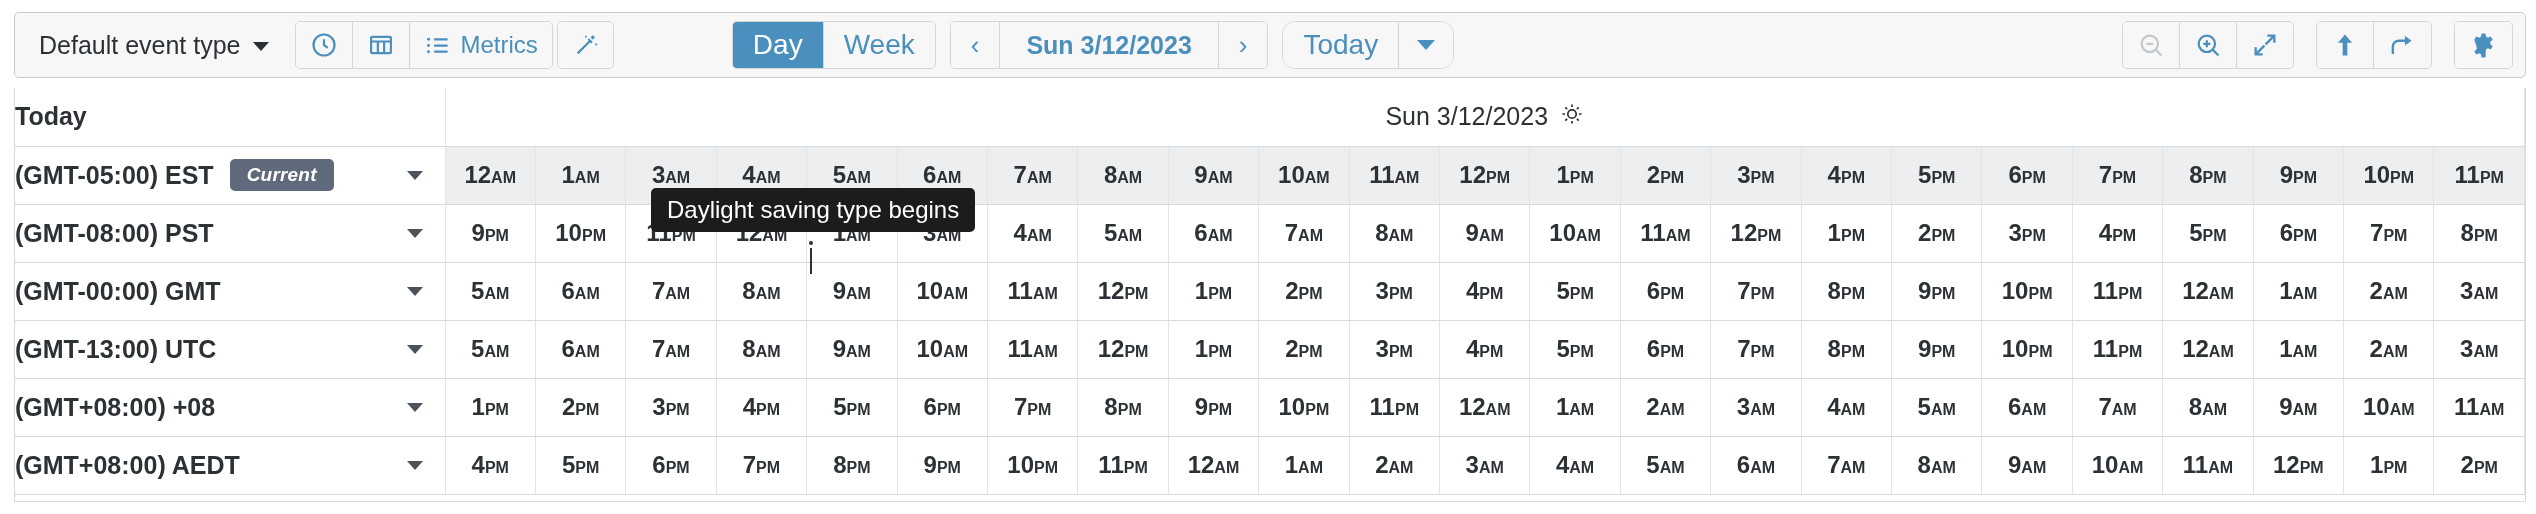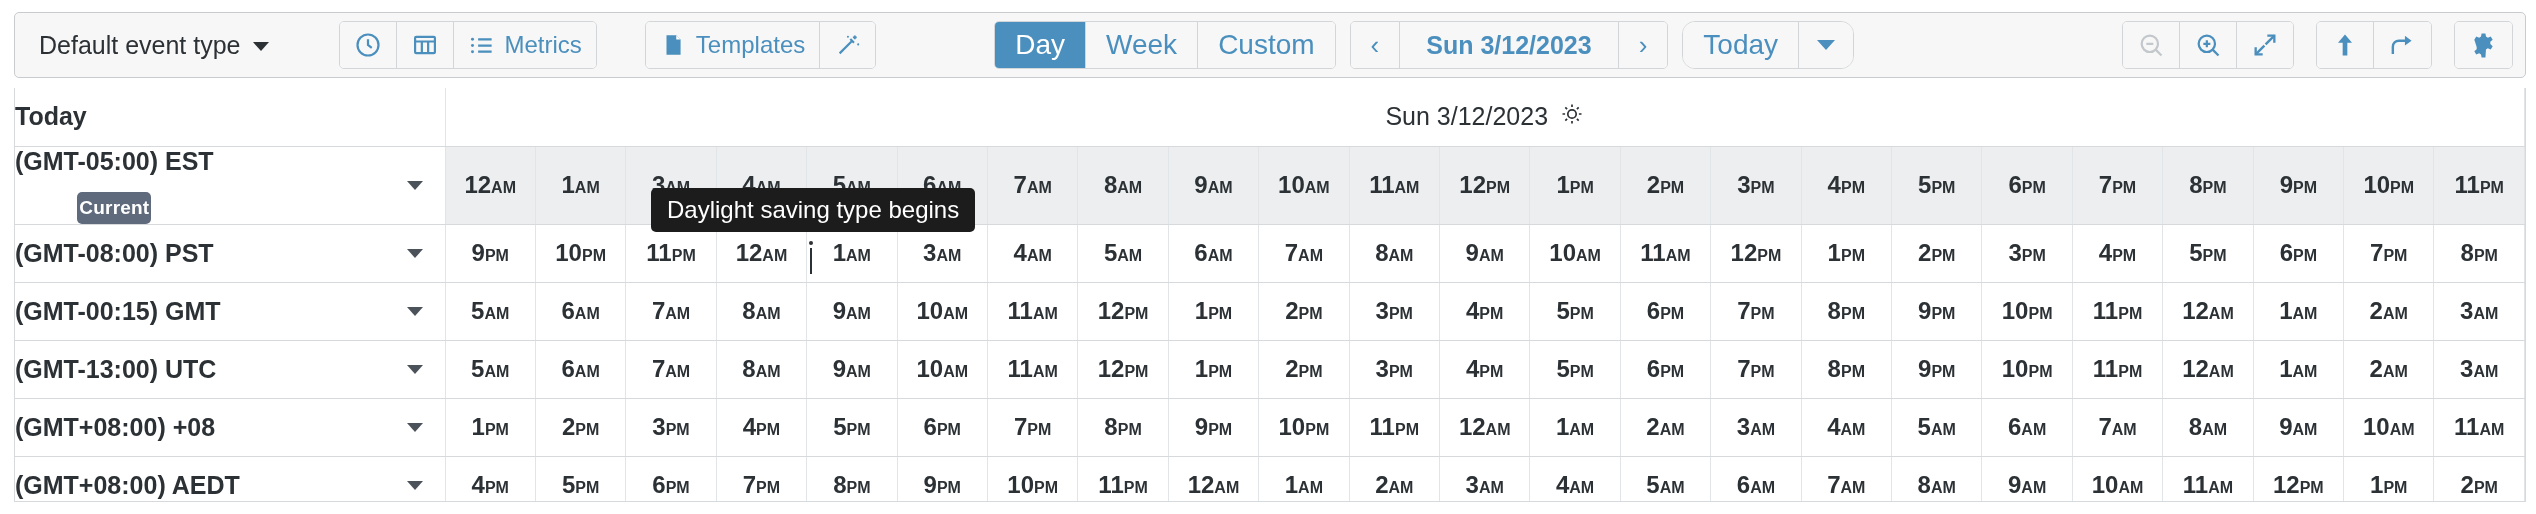--- a/index.html
+++ b/index.html
@@ -15,21 +15,21 @@
     position: relative;
     height: 66px;
     background: #f7f7f7;
     border: 1px solid #c9cccf;
     border-radius: 5px;
     margin: 12px 10px 0 14px;
     display: flex;
     align-items: center;
     padding: 0 10px;
   }
-  .tb-left { display: flex; align-items: center; gap: 44px; }
+  .tb-left { display: flex; align-items: center; }
   .event-type {
     display: flex; align-items: center; gap: 12px;
     font-size: 25px; color: #2c3135;
     padding: 0 22px 0 14px;
     cursor: pointer;
     white-space: nowrap;
   }
   .caret-dark {
     width: 0; height: 0;
     border-left: 8px solid transparent;
@@ -169,29 +169,30 @@
     border-right: none;
   }
   .head-inner { display: flex; align-items: center; justify-content: center; gap: 12px; }
 
   td.tz-col .tz-inner {
     display: flex;
     align-items: center;
     justify-content: space-between;
     padding-right: 22px;
   }
-  .tz-name { display: flex; align-items: center; gap: 16px; white-space: nowrap; flex-direction: column; }
+  .tz-name { display: flex; align-items: center; gap: 16px; white-space: nowrap; }
   .badge {
     background: #5f6a7d;
     color: #fff;
     font-size: 19px;
     font-weight: bold;
     border-radius: 5px;
-    padding: 5px 2px;
+    padding: 5px 17px;
     letter-spacing: .2px;
+    font-style: italic;
   }
   .chev {
     width: 0; height: 0;
     border-left: 8px solid transparent;
     border-right: 8px solid transparent;
     border-top: 9px solid #4b5259;
     cursor: pointer;
   }
   td.hour {
     text-align: center;
@@ -271,48 +272,38 @@
             <circle cx="4" cy="17.5" r="1.3" fill="#4a8fbd" stroke="none"></circle>
           </svg>
         </span>
         <span>Metrics</span>
       </div>
     </div>
 
     <div class="btn-group">
       <div class="tb-btn">
         <span>
-          <svg width="26" height="26" viewBox="0 0 24 24" fill="#4a8fbd">
-            <path d="M6 3h9l4 4v14H6z" fill="#4a8fbd"></path>
-            <path d="M15 3v4h4" fill="#ffffff"></path>
-          </svg>
-        </span>
-        <span>Templates</span>
-      </div>
-      <div class="tb-btn">
-        <span>
           <svg width="27" height="27" viewBox="0 0 24 24" fill="none" stroke="#4a8fbd" stroke-width="1.9">
             <path d="M5 19L16 8"></path>
               <path d="M14.5 6.2l3.3 3.3"></path>
             <path d="M18.5 3v3.4M20.2 4.7h-3.4" stroke-width="1.6"></path>
             <circle cx="12.4" cy="4.2" r="0.9" fill="#4a8fbd" stroke="none"></circle>
             <circle cx="21.5" cy="11" r="0.9" fill="#4a8fbd" stroke="none"></circle>
           </svg>
         </span>
       </div>
     </div>
 
   </div>
 
   <div style="flex:0 0 118px"></div>
 
   <div class="seg-group">
     <div class="seg active">Day</div>
     <div class="seg">Week</div>
-    <div class="seg">Custom</div>
   </div>
 
   <div class="date-nav">
     <div class="seg arrow">‹</div>
     <div class="seg date-label">Sun 3/12/2023</div>
     <div class="seg arrow">›</div>
   </div>
 
   <div class="today-group">
     <div class="seg">Today</div>
@@ -472,21 +463,21 @@
           <td class="hour">4<span class="hr-sup">PM</span></td>
           <td class="hour">5<span class="hr-sup">PM</span></td>
           <td class="hour">6<span class="hr-sup">PM</span></td>
           <td class="hour">7<span class="hr-sup">PM</span></td>
           <td class="hour">8<span class="hr-sup">PM</span></td>
         </tr>
         <tr>
           <td class="tz-col">
             <div class="tz-inner">
               <div class="tz-name">
-                <span>(GMT-00:15) GMT</span>
+                <span>(GMT-00:00) GMT</span>
               </div>
               <span class="chev"></span>
             </div>
           </td>
           <td class="hour">5<span class="hr-sup">AM</span></td>
           <td class="hour">6<span class="hr-sup">AM</span></td>
           <td class="hour">7<span class="hr-sup">AM</span></td>
           <td class="hour">8<span class="hr-sup">AM</span></td>
           <td class="hour">9<span class="hr-sup">AM</span></td>
           <td class="hour">10<span class="hr-sup">AM</span></td>

